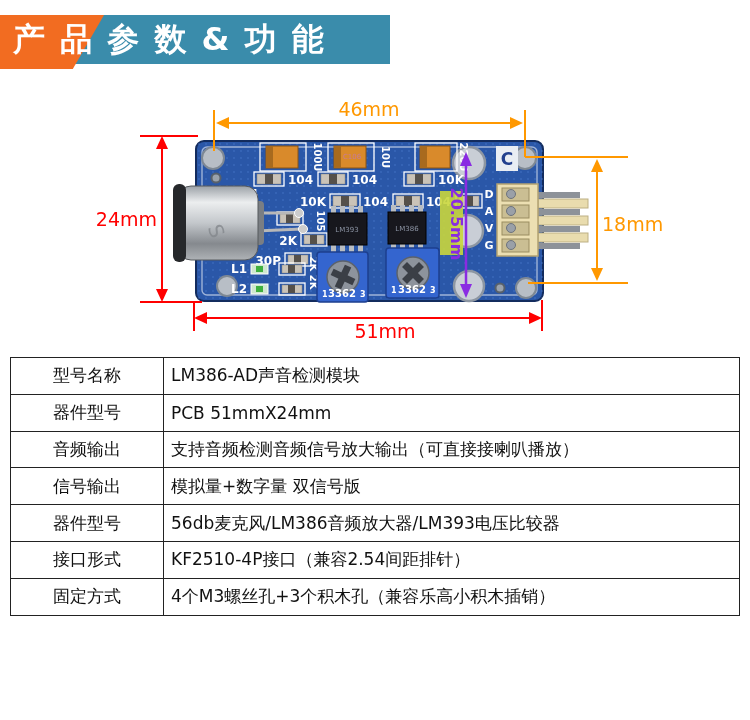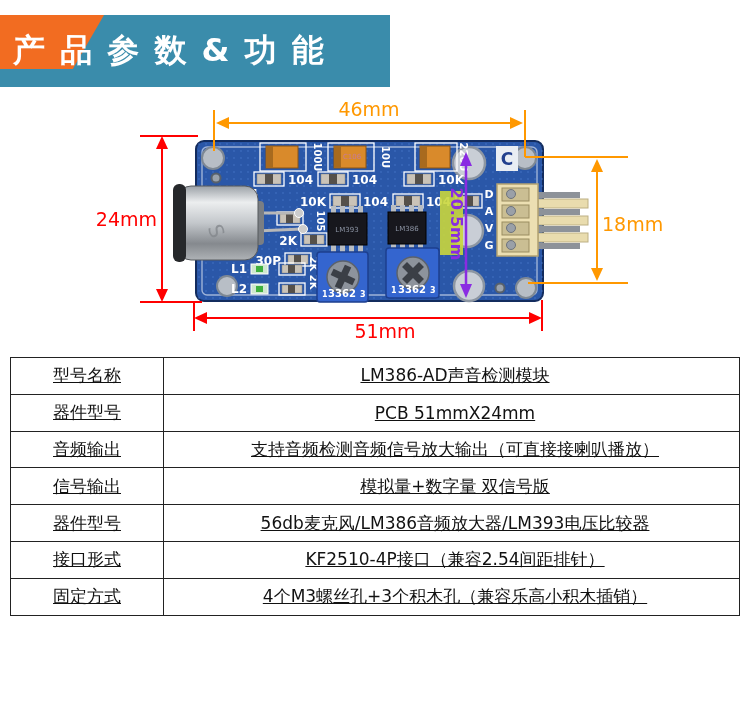--- a/index.html
+++ b/index.html
@@ -1,20 +1,20 @@
 <!DOCTYPE html>
 <html><head>
 <meta charset="utf-8">
 <style>
   html,body{margin:0;padding:0;background:#fff;width:750px;height:720px;overflow:hidden;
     font-family:"DejaVu Sans","Liberation Sans",sans-serif;}
   .stage{position:absolute;top:0;left:0;width:750px;height:720px;background:#fff;}
 
   
-  .banner{position:absolute;top:15px;left:0;width:390px;height:72px;background:#3a8cab;}
+  .banner{position:absolute;top:15px;left:0;width:390px;height:49px;background:#3a8cab;}
   .banner-orange{position:absolute;top:0;left:0;width:104px;height:54px;background:#f26c21;
     -webkit-clip-path:polygon(0 0,100% 0,70% 100%,0 100%);clip-path:polygon(0 0,100% 0,70% 100%,0 100%);}
   .banner-title{position:absolute;left:13px;top:50%;transform:translateY(-50%);
     font-size:32px;font-weight:bold;color:#fff;letter-spacing:2px;white-space:nowrap;}
 
   
   .figure{position:absolute;top:85px;left:0;width:750px;height:268px;}
   text{font-family:"DejaVu Sans","Liberation Sans",sans-serif;}
   .dim-o{fill:#ff9800;font-size:19px;}
   .dim-r{fill:#ff0000;font-size:19px;}
@@ -25,23 +25,23 @@
   .ln-p{stroke:#8a2be2;stroke-width:2.5;fill:none;}
   .sbox{fill:none;stroke:#ffffff;stroke-width:1.3;}
   .res{fill:#cac3b8;stroke:#8d867c;stroke-width:.5;}
   .resmid{fill:#55504a;}
   .hole{fill:#b8bec6;stroke:#7e8894;stroke-width:2;}
   .lego{fill:#c9ced6;stroke:#8d96a2;stroke-width:2.5;}
 
   
   .spec-table{position:absolute;top:357px;left:10px;width:730px;border-collapse:collapse;
     font-size:17px;color:#111;}
-  .spec-table td{border:1px solid #222;height:35.8px;padding:0;text-decoration:underline;}
+  .spec-table td{border:1px solid #222;height:35.8px;padding:0;}
   .spec-table td.label{width:152px;text-align:center;}
-  .spec-table td.value{padding-left:7px;text-align:center;}
+  .spec-table td.value{padding-left:7px;text-align:left;}
 </style>
 </head>
 <body>
 
 <div class="stage">
 
   <div class="banner">
     <div class="banner-orange"></div>
     <div class="banner-title">产 品 参 数 &amp; 功 能</div>
   </div>

